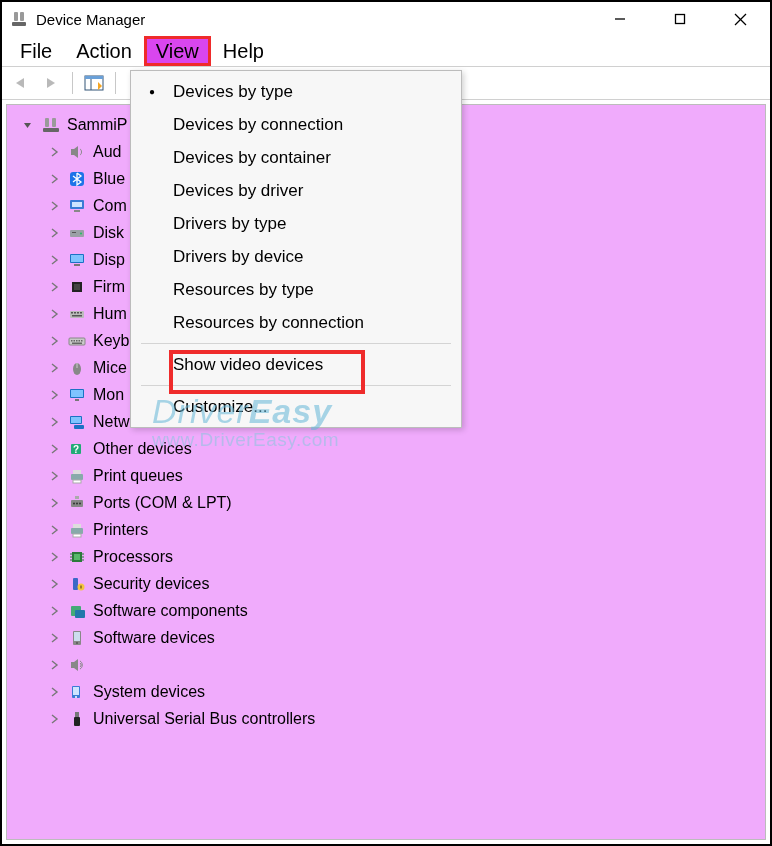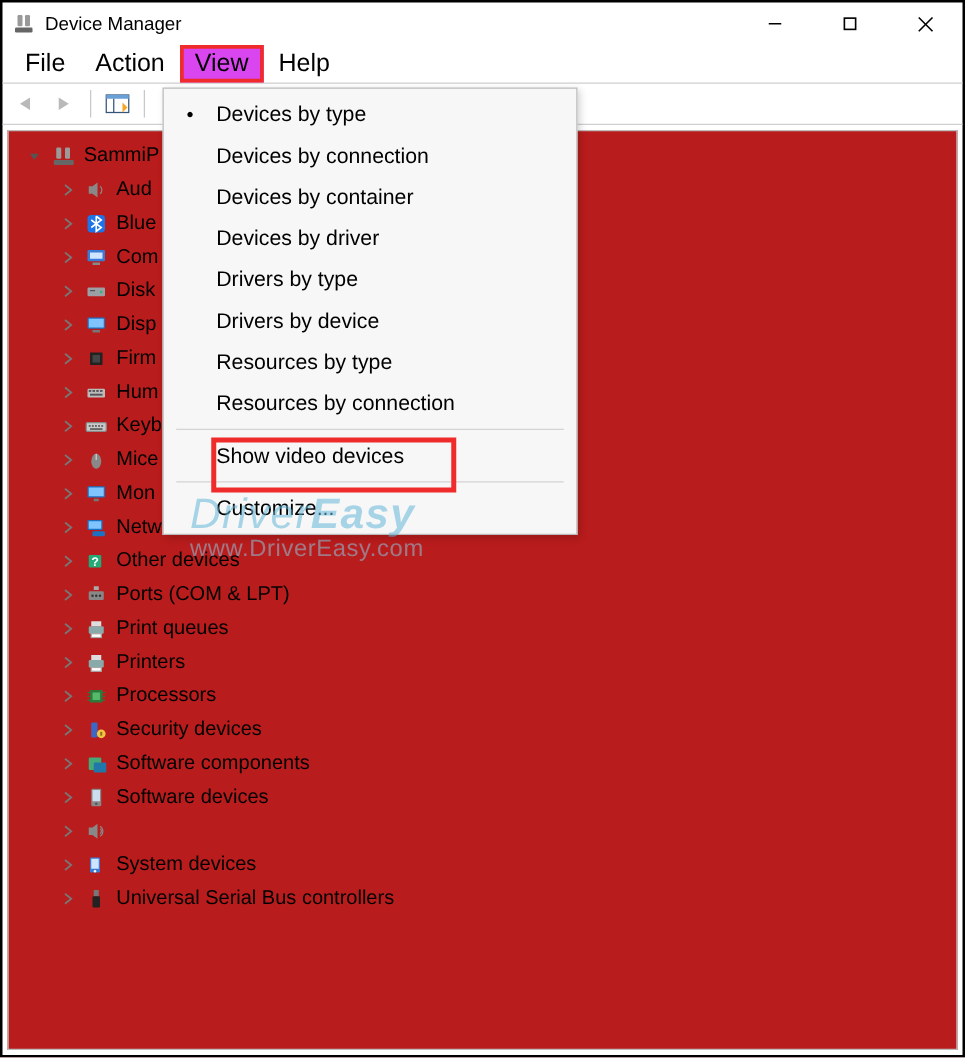--- a/index.html
+++ b/index.html
@@ -99,21 +99,21 @@
   .toolbtn svg { pointer-events: none; }
   .toolbtn.disabled svg { opacity: 0.45; }
 
   
   .tree-wrap {
     flex: 1 1 auto;
     border: 1px solid #bcbcbc;
     margin: 4px;
     overflow: hidden;
     position: relative;
-    background: #b91c1c;
+    background: #f0abfc;
   }
   .tree {
     padding: 6px 4px;
   }
   .tree-row {
     display: flex;
     align-items: center;
     height: 27px;
     gap: 6px;
     white-space: nowrap;
@@ -467,43 +467,43 @@
             <span class="tree-label">Other devices</span>
           </div>
           <div class="tree-row indent2">
             <span class="chevron">
               <svg width="10" height="10">
                 <path d="M3 1 L8 5 L3 9" fill="none" stroke="#777" stroke-width="1.4"></path>
               </svg>
             </span>
             <span class="tree-icon">
               <svg width="18" height="18">
+                <rect x="3" y="7" width="12" height="6" rx="1" fill="#8aa"></rect>
+                <rect x="5" y="3" width="8" height="4" fill="#ddd"></rect>
+                <rect x="5" y="13" width="8" height="3" fill="#fff" stroke="#aaa"></rect>
+              </svg>
+            </span>
+            <span class="tree-label">Print queues</span>
+          </div>
+          <div class="tree-row indent2">
+            <span class="chevron">
+              <svg width="10" height="10">
+                <path d="M3 1 L8 5 L3 9" fill="none" stroke="#777" stroke-width="1.4"></path>
+              </svg>
+            </span>
+            <span class="tree-icon">
+              <svg width="18" height="18">
                 <rect x="3" y="6" width="12" height="7" rx="1" fill="#888"></rect>
                 <circle cx="6" cy="9.5" r="1" fill="#333"></circle>
                 <circle cx="9" cy="9.5" r="1" fill="#333"></circle>
                 <circle cx="12" cy="9.5" r="1" fill="#333"></circle>
                 <rect x="7" y="2" width="4" height="3" fill="#aaa"></rect>
               </svg>
             </span>
             <span class="tree-label">Ports (COM &amp; LPT)</span>
-          </div>
-          <div class="tree-row indent2">
-            <span class="chevron">
-              <svg width="10" height="10">
-                <path d="M3 1 L8 5 L3 9" fill="none" stroke="#777" stroke-width="1.4"></path>
-              </svg>
-            </span>
-            <span class="tree-icon">
-              <svg width="18" height="18">
-                <rect x="3" y="7" width="12" height="6" rx="1" fill="#8aa"></rect>
-                <rect x="5" y="3" width="8" height="4" fill="#ddd"></rect>
-                <rect x="5" y="13" width="8" height="3" fill="#fff" stroke="#aaa"></rect>
-              </svg>
-            </span>
-            <span class="tree-label">Print queues</span>
           </div>
           <div class="tree-row indent2">
             <span class="chevron">
               <svg width="10" height="10">
                 <path d="M3 1 L8 5 L3 9" fill="none" stroke="#777" stroke-width="1.4"></path>
               </svg>
             </span>
             <span class="tree-icon">
               <svg width="18" height="18">
                 <rect x="3" y="7" width="12" height="6" rx="1" fill="#8aa"></rect>

